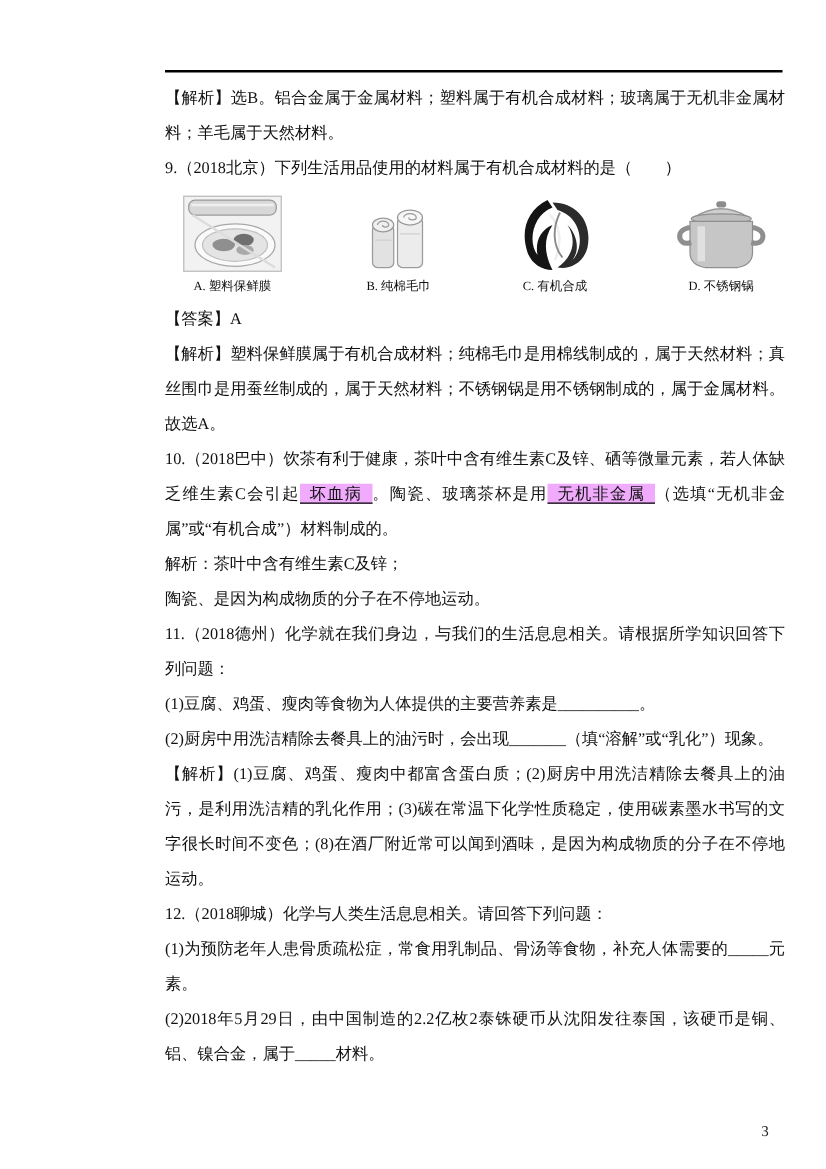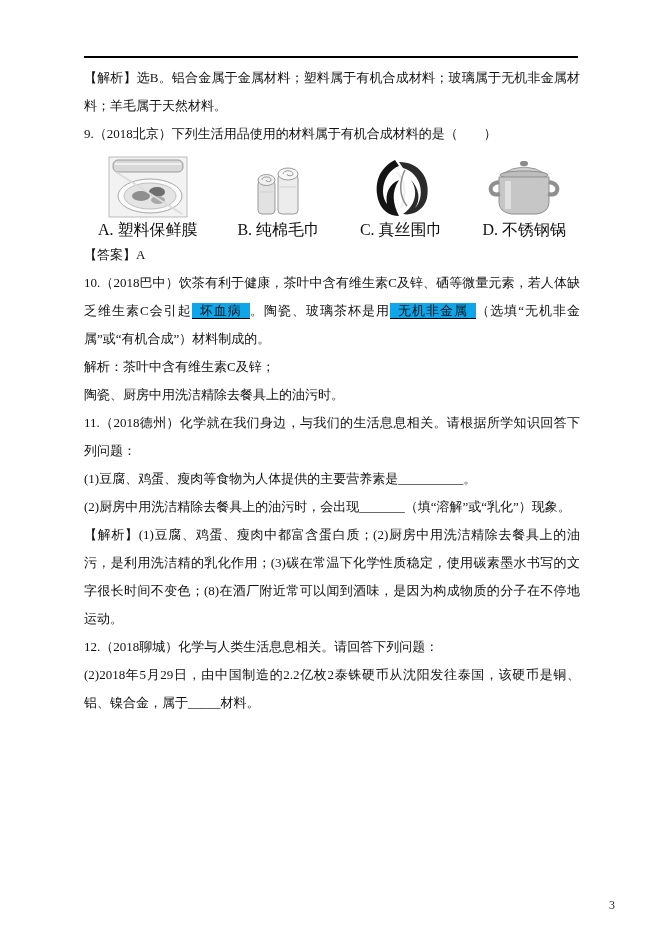--- a/index.html
+++ b/index.html
@@ -2,40 +2,40 @@
 <html><head>
 <meta charset="utf-8">
 <style>
   * { margin:0; padding:0; box-sizing:border-box; }
   html,body { background:#ffffff; }
   body {
     width:661px; height:935px; position:relative; overflow:hidden;
     font-family:"Liberation Serif","DejaVu Serif",serif;
     color:#111;
   }
-  .page { position:absolute; inset:0; background:#fff; }
+  .page { position:absolute; inset:0; background:#fff;margin-left:48px; }
   .top-rule {
     position:absolute; left:84px; top:56px; width:494px;
     border-top:2px solid #000;
   }
   .content {
     position:absolute; left:84px; top:64px; width:496px;
     font-size:13px; line-height:28px; text-align:justify;
   }
   .content p { margin:0; }
   .options-row {
     display:flex; justify-content:space-between; align-items:flex-end;
     padding:8px 14px 0 14px; margin-bottom:2px;
   }
   .option { text-align:center; }
   .option .img { display:flex; align-items:flex-end; justify-content:center; }
-  .option figcaption { font-size:16px; line-height:18px; margin-top:3px; white-space:nowrap; }
+  .option figcaption { font-size:10px; line-height:18px; margin-top:3px; white-space:nowrap; }
   .blank {
     border-bottom:1px solid #000; padding:0 8px;
-    background:#0ea5e9;
+    background:#f0abfc;
   }
   .page-number {
     position:absolute; right:46px; bottom:22px; font-size:12px; color:#222;
   }
 </style>
 </head>
 <body>
 
 <div class="page">
   <div class="top-rule"></div>
@@ -83,51 +83,53 @@
 
       <figure class="option">
         <div class="img">
           <svg width="64" height="60" viewBox="0 0 64 60">
             <path d="M26 2 C10 10 4 26 10 44 C13 52 20 58 30 58 C24 46 22 34 30 22 C20 26 16 36 18 46 C10 36 14 14 30 8 Z" fill="#141414"></path>
             <path d="M30 4 C50 4 62 20 58 40 C55 52 44 58 34 56 C46 48 50 34 42 22 C50 30 52 42 46 50 C56 40 54 16 34 10 Z" fill="#2b2b2b"></path>
             <path d="M28 14 C36 22 38 36 32 50" fill="none" stroke="#efefef" stroke-width="2"></path>
             <path d="M36 12 C30 24 30 38 38 48" fill="none" stroke="#8a8a8a" stroke-width="1.5"></path>
           </svg>
         </div>
-        <figcaption>C. 真丝围巾</figcaption>
+        <figcaption>C. 有机合成</figcaption>
       </figure>
 
       <figure class="option">
         <div class="img">
           <svg width="74" height="58" viewBox="0 0 74 58">
             <rect x="33" y="1" width="8" height="5" rx="2.5" fill="#8c8c8c"></rect>
             <path d="M15 14 Q37 0 59 14 Z" fill="#cfcfcf" stroke="#9a9a9a"></path>
             <ellipse cx="37" cy="15" rx="24" ry="4" fill="#bdbdbd" stroke="#8f8f8f"></ellipse>
             <path d="M12 17 L62 17 L62 42 Q62 52 50 54 L24 54 Q12 52 12 42 Z" fill="#c6c6c6" stroke="#8f8f8f"></path>
             <rect x="18" y="21" width="6" height="28" fill="#e6e6e6" opacity="0.8"></rect>
             <path d="M12 22 Q2 24 4 31 Q6 36 13 34" fill="none" stroke="#8f8f8f" stroke-width="4"></path>
             <path d="M62 22 Q72 24 70 31 Q68 36 61 34" fill="none" stroke="#8f8f8f" stroke-width="4"></path>
           </svg>
         </div>
         <figcaption>D. 不锈钢锅</figcaption>
       </figure>
 
     </div>
 
     <p>【答案】A</p>
+    <p>【解析】塑料保鲜膜属于有机合成材料；纯棉毛巾是用棉线制成的，属于天然材料；真丝围巾是用蚕丝制成的，属于天然材料；不锈钢锅是用不锈钢制成的，属于金属材料。故选A。</p>
 
     <p><span>10.（2018巴中）饮茶有利于健康，茶叶中含有维生素C及锌、硒等微量元素，若人体缺乏维生素C会引起</span><span class="blank">坏血病</span><span>。陶瓷、玻璃茶杯是用</span><span class="blank">无机非金属</span><span>（选填“无机非金属”或“有机合成”）材料制成的。</span></p>
 
     <p>解析：茶叶中含有维生素C及锌；</p>
-    <p>陶瓷、厨房中用洗洁精除去餐具上的油污时。</p>
+    <p>陶瓷、是因为构成物质的分子在不停地运动。</p>
 
     <p>11.（2018德州）化学就在我们身边，与我们的生活息息相关。请根据所学知识回答下列问题：</p>
     <p>(1)豆腐、鸡蛋、瘦肉等食物为人体提供的主要营养素是__________。</p>
     <p>(2)厨房中用洗洁精除去餐具上的油污时，会出现_______（填“溶解”或“乳化”）现象。</p>
     <p>【解析】(1)豆腐、鸡蛋、瘦肉中都富含蛋白质；(2)厨房中用洗洁精除去餐具上的油污，是利用洗洁精的乳化作用；(3)碳在常温下化学性质稳定，使用碳素墨水书写的文字很长时间不变色；(8)在酒厂附近常可以闻到酒味，是因为构成物质的分子在不停地运动。</p>
 
     <p>12.（2018聊城）化学与人类生活息息相关。请回答下列问题：</p>
+    <p>(1)为预防老年人患骨质疏松症，常食用乳制品、骨汤等食物，补充人体需要的_____元素。</p>
     <p>(2)2018年5月29日，由中国制造的2.2亿枚2泰铢硬币从沈阳发往泰国，该硬币是铜、铝、镍合金，属于_____材料。</p>
 
   </div>
 
   <div class="page-number">3</div>
 </div>
 
 </body></html>

